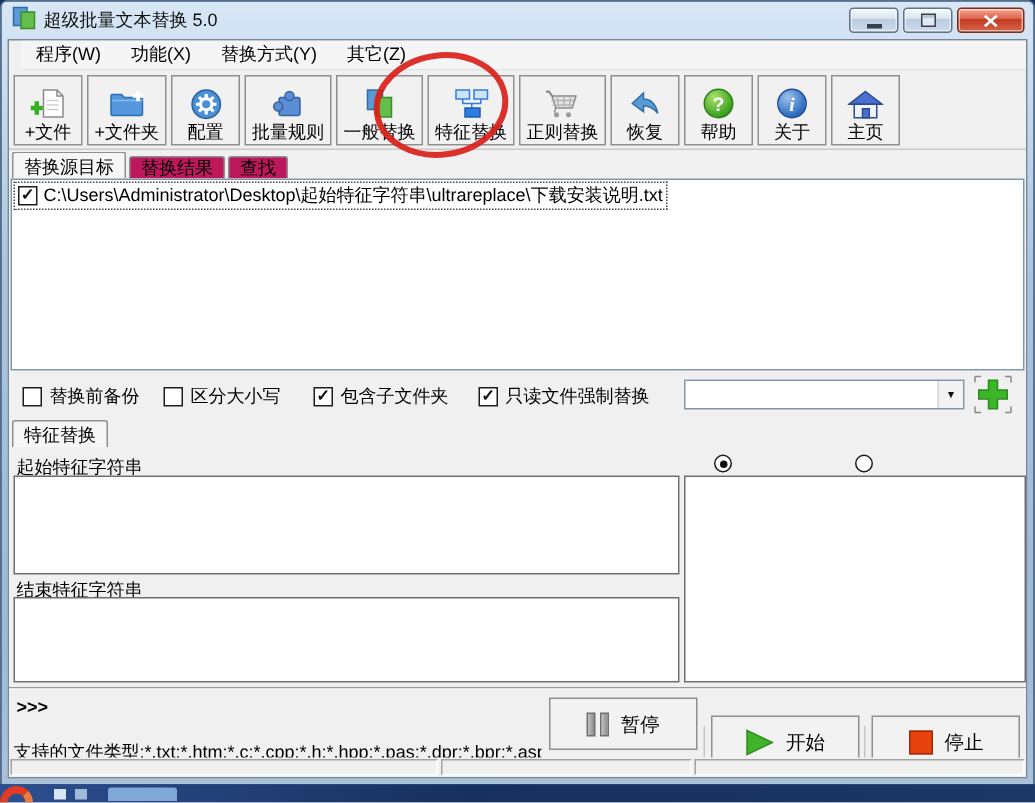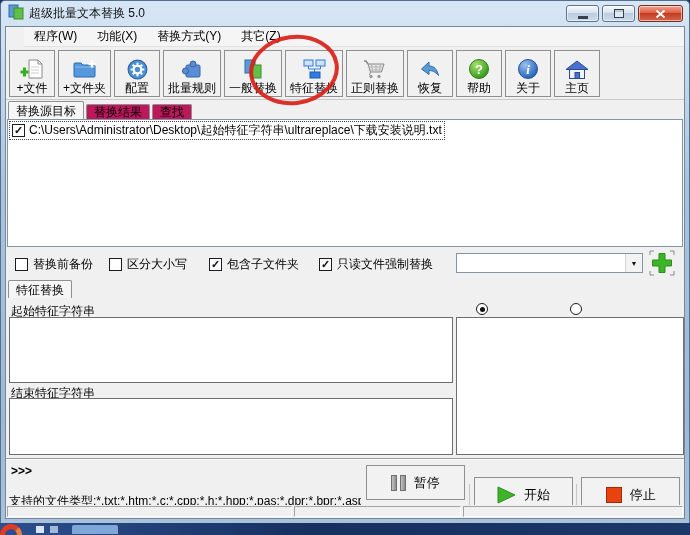--- a/index.html
+++ b/index.html
@@ -21,21 +21,21 @@
   .wbtn.close { width:45px; border-color:#7c2c17;
           background:linear-gradient(180deg,#f0a violet);  }
   .wbtn.close { background:linear-gradient(180deg,#f2a493,#dd6147 45%,#c23a1f 46%,#d3654c); }
   .minbar { width:10px; height:3px; background:#37404d; margin-top:7px; }
   .maxsq { width:10px; height:9px; border:1px solid #37404d; box-shadow:inset 0 2px 0 #37404d33; background:#dfe9f3; }
 
   .client { position:absolute; left:4px; right:4px; top:25px; bottom:4px;
             background:#f0f0f0; border:1px solid #74879b; overflow:hidden; }
 
   
-  .menubar { position:absolute; left:18px; top:0; right:0; height:20px; background:#f5f5f5;
+  .menubar { position:absolute; left:8px; top:0; right:0; height:20px; background:#f5f5f5;
              border-bottom:1px solid #e2e2e2; display:flex; align-items:center; }
   .menuitem { padding:2px 10px 3px; cursor:default; }
 
   
   .toolbar { position:absolute; left:0; top:20px; right:0; height:53px; background:#f0f0f0;
              border-bottom:1px solid #c9c9c9; display:flex; gap:3px; padding:3px 0 2px 3px; }
   .tbtn { border:1px solid #8f8f8f; background:#f1f1f1; min-width:46px;
           display:flex; flex-direction:column; align-items:center; justify-content:flex-end;
           padding:2px 4px 1px; line-height:13px; }
   .ticon { height:26px; display:flex; align-items:center; justify-content:center; }

